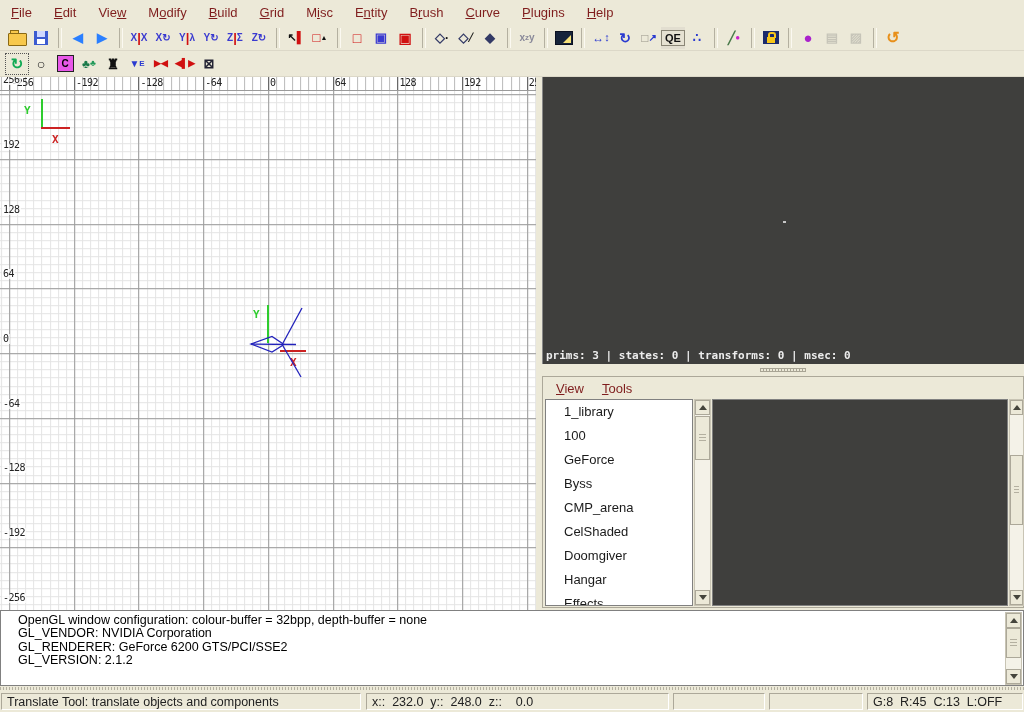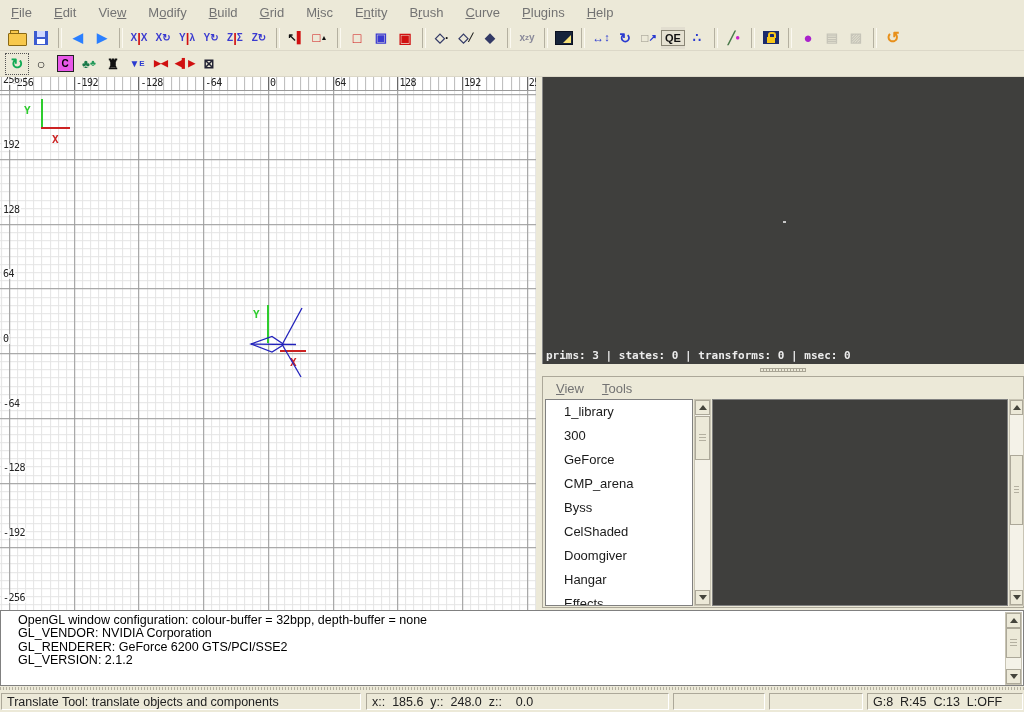--- a/index.html
+++ b/index.html
@@ -1,21 +1,21 @@
 <!DOCTYPE html>
 <html><head>
 <meta charset="utf-8">
 <style>
   html,body{margin:0;padding:0}
   body{width:1024px;height:712px;overflow:hidden;font-family:"Liberation Sans",sans-serif;background:#ece9d8;position:relative;-webkit-font-smoothing:antialiased}
   #window{position:absolute;inset:0}
 
   
   #menubar{position:absolute;left:0;top:0;width:1024px;height:25px;display:flex;align-items:center;background:#ece9d8;border-bottom:1px solid #f6f4ea}
-  .menu-item{padding:0 11px;font-size:13px;color:#737373;cursor:default}
+  .menu-item{padding:0 11px;font-size:13px;color:#7f1d1d;cursor:default}
   .menu-item u{text-decoration:underline}
 
   
   .toolbar{position:absolute;left:0;width:1024px;height:26px;display:flex;align-items:center;padding-left:5px;background:#ece9d8;box-sizing:border-box;border-bottom:1px solid #dcd8c8}
   #tb1{top:25px}
   #tb2{top:51px}
   .tb-btn{width:24px;height:22px;display:flex;align-items:center;justify-content:center;font-size:12px;font-weight:bold;gap:0;cursor:default;flex:none}
   .tb-btn span{line-height:1}
   .tb-sep{flex:none;width:2px;height:20px;border-left:1px solid #b4b0a0;box-shadow:1px 0 0 #fbf9f1;margin:0 5px}
   .tb-btn.dis{opacity:.45;filter:grayscale(60%)}
@@ -329,24 +329,24 @@
       <div class="grip"></div>
     </div>
 
   <div id="tex-pane">
     <div id="tex-menu">
         <span class="menu-item"><u>V</u>iew</span>
         <span class="menu-item"><u>T</u>ools</span>
       </div>
     <div id="folder-list">
         <div class="folder-item">1_library</div>
-        <div class="folder-item">300</div>
+        <div class="folder-item">100</div>
         <div class="folder-item">GeForce</div>
+        <div class="folder-item">Byss</div>
         <div class="folder-item">CMP_arena</div>
-        <div class="folder-item">Byss</div>
         <div class="folder-item">CelShaded</div>
         <div class="folder-item">Doomgiver</div>
         <div class="folder-item">Hangar</div>
         <div class="folder-item">Effects</div>
       </div>
     <div id="sb-list" class="sb">
       <div class="sb-btn up">
           <div class="arr-up"></div>
         </div>
       <div class="sb-thumb" style="top:16px;height:44px"></div>
@@ -381,19 +381,19 @@
       <div class="sb-btn down">
           <div class="arr-down"></div>
         </div>
     </div>
   </div>
 
   <div id="grip-bottom"></div>
 
   <div id="statusbar">
     <div id="seg-tool" class="status-seg">Translate Tool: translate objects and components</div>
-    <div id="seg-xyz" class="status-seg">x::  185.6  y::  248.0  z::    0.0</div>
+    <div id="seg-xyz" class="status-seg">x::  232.0  y::  248.0  z::    0.0</div>
     <div id="seg-a" class="status-seg"></div>
     <div id="seg-b" class="status-seg"></div>
     <div id="seg-grid" class="status-seg">G:8  R:45  C:13  L:OFF</div>
   </div>
 
 </div>
 
 </body></html>

